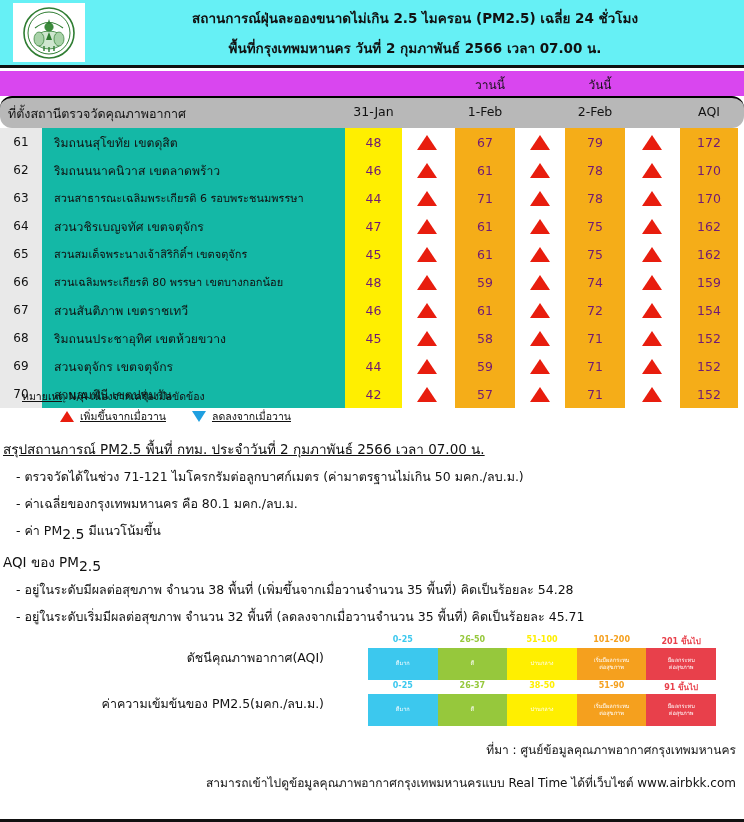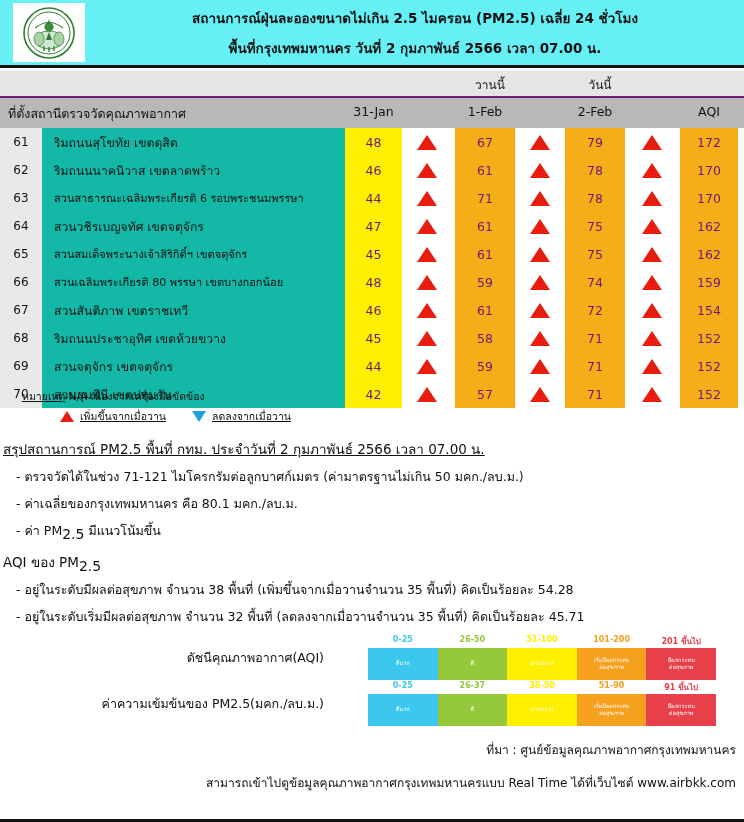--- a/index.html
+++ b/index.html
@@ -60,39 +60,40 @@
 
   
   .table-zone {
     position: absolute;
     left: 0; top: 71px;
     width: 744px;
   }
   .sub-header-row {
     position: relative;
     height: 25px;
-    background: #e5e5e5;
+    background: #d946ef;
     padding-left: 20px;
   }
   .sub-lbl {
     position: absolute;
     top: 4px;
     font-size: 12px;
     color: #111;
     text-align: center;
     width: 70px;
   }
   .sub-lbl.yest { left: 455px; }
   .sub-lbl.today { left: 565px; }
 
   .col-header-row {
     position: relative;
     height: 30px;
     background: #b8b8b8;
-    border-top: 2px solid #701a75;
+    border-top: 2px solid #000000;
+    border-radius: 12px;
   }
   .col-header-row .ch {
     position: absolute;
     top: 6px;
     font-size: 12.5px;
     color: #111;
   }
   .ch-name { left: 8px; }
   .ch-d0  { left: 345px; width: 57px; text-align: center; }
   .ch-d1  { left: 455px; width: 60px; text-align: center; }

